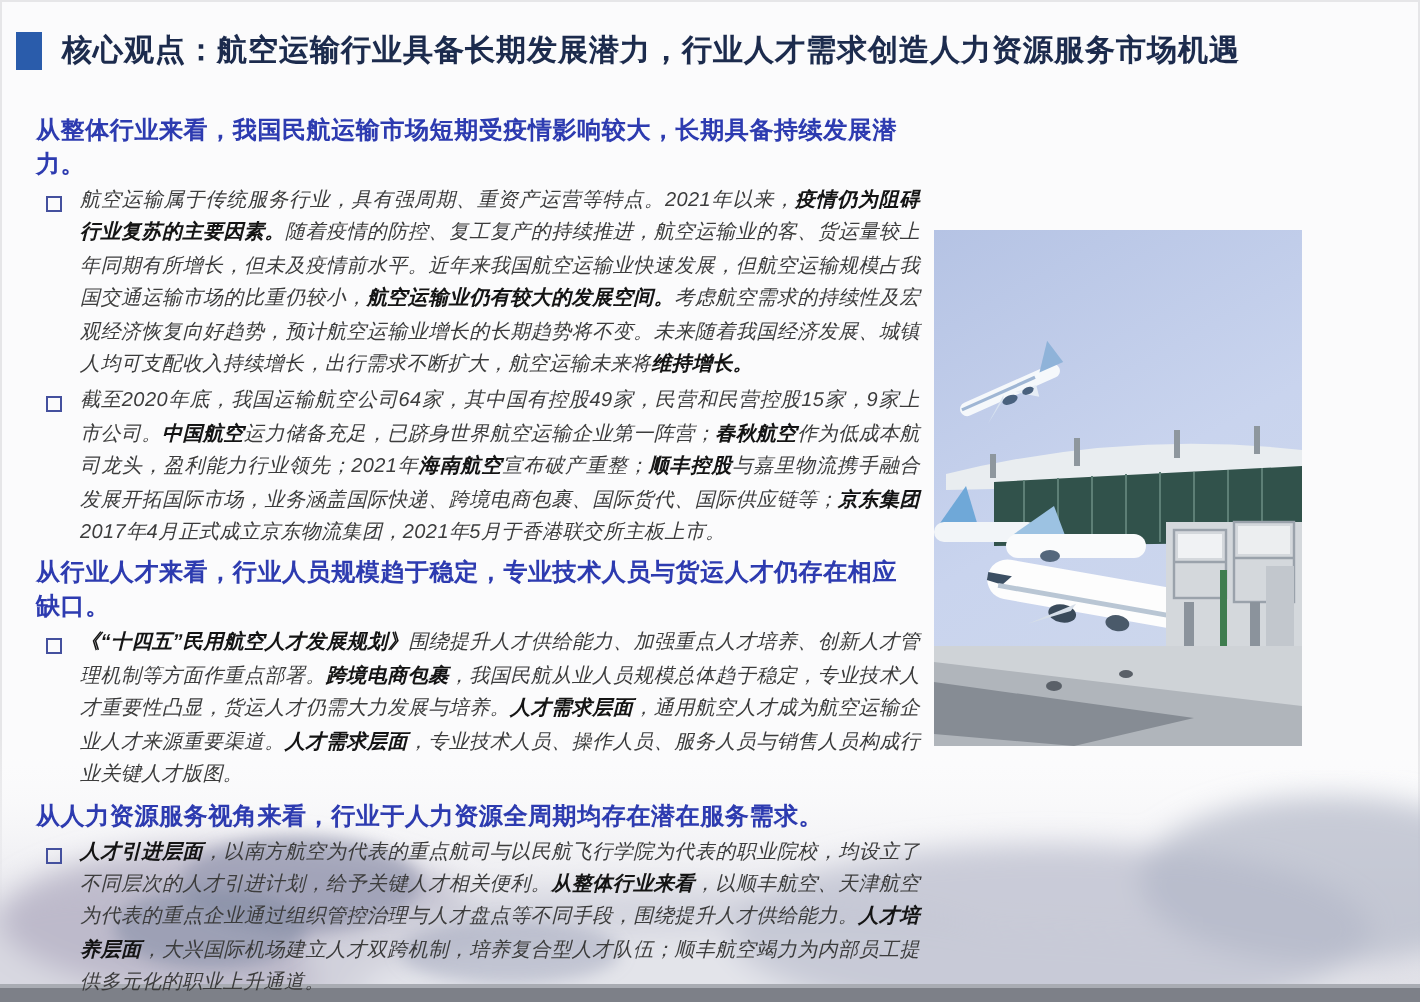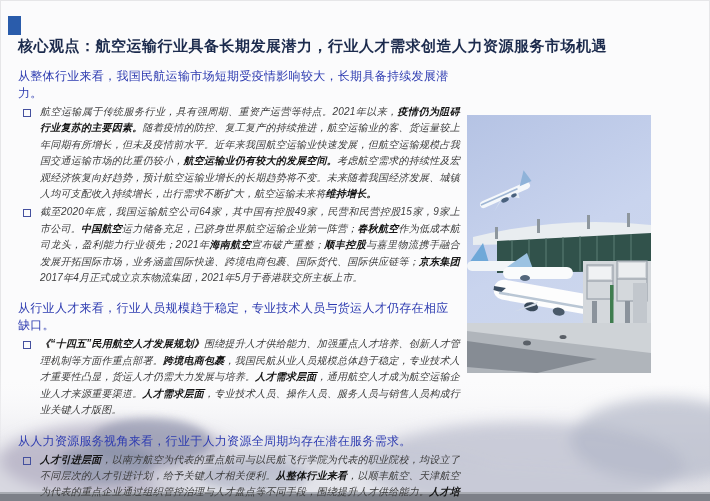--- a/index.html
+++ b/index.html
@@ -3,27 +3,27 @@
 <meta charset="utf-8">
 <style>
   html,body{margin:0;padding:0;background:#ffffff;}
   body{
     width:710px;height:501px;position:relative;overflow:hidden;
     font-family:"Liberation Sans","DejaVu Sans",sans-serif;
   }
   .slide{position:absolute;inset:0;background:#fbfbfc;box-shadow:inset 0 0 0 1px #e6e6e8;}
 
   
-  .title-row{position:absolute;top:15px;left:8px;display:flex;align-items:flex-start;z-index:5;flex-direction:column;}
+  .title-row{position:absolute;top:15px;left:8px;display:flex;align-items:flex-start;z-index:5;}
   .title-square{width:13px;height:19px;background:var(--accent-square,#2a5cab);flex:none;margin-top:1px;}
   .page-title{margin:0 0 0 10px;font-size:15px;font-weight:bold;color:#1c2b4d;letter-spacing:0.5px;line-height:21px;}
 
   
   .content{position:absolute;top:54px;left:18px;width:442px;z-index:4;}
-  .sec-heading{color:var(--accent-heading,#2d3bb0);font-weight:normal;font-size:12px;line-height:17px;margin:14px 0 2px 0;letter-spacing:0.3px;}
+  .sec-heading{color:var(--accent-heading,#2d3bb0);font-weight:bold;font-size:12px;line-height:17px;margin:3px 0 2px 0;letter-spacing:0.3px;}
   .bullet{display:flex;margin:1px 0 2px 5px;}
   .marker{width:6px;height:6px;border:1.4px solid #44509e;background:transparent;flex:none;margin:5px 9px 0 0;}
   .bullet-text{margin:0;font-size:10px;line-height:16.4px;color:#3c3c3c;text-align:justify;letter-spacing:0.2px;font-style:italic;}
   .bullet-text .b{font-weight:bold;color:#141414;}
 
   
   .photo{position:absolute;left:467px;top:115px;width:184px;height:258px;z-index:3;overflow:hidden;}
   .photo svg{display:block;}
 
   

